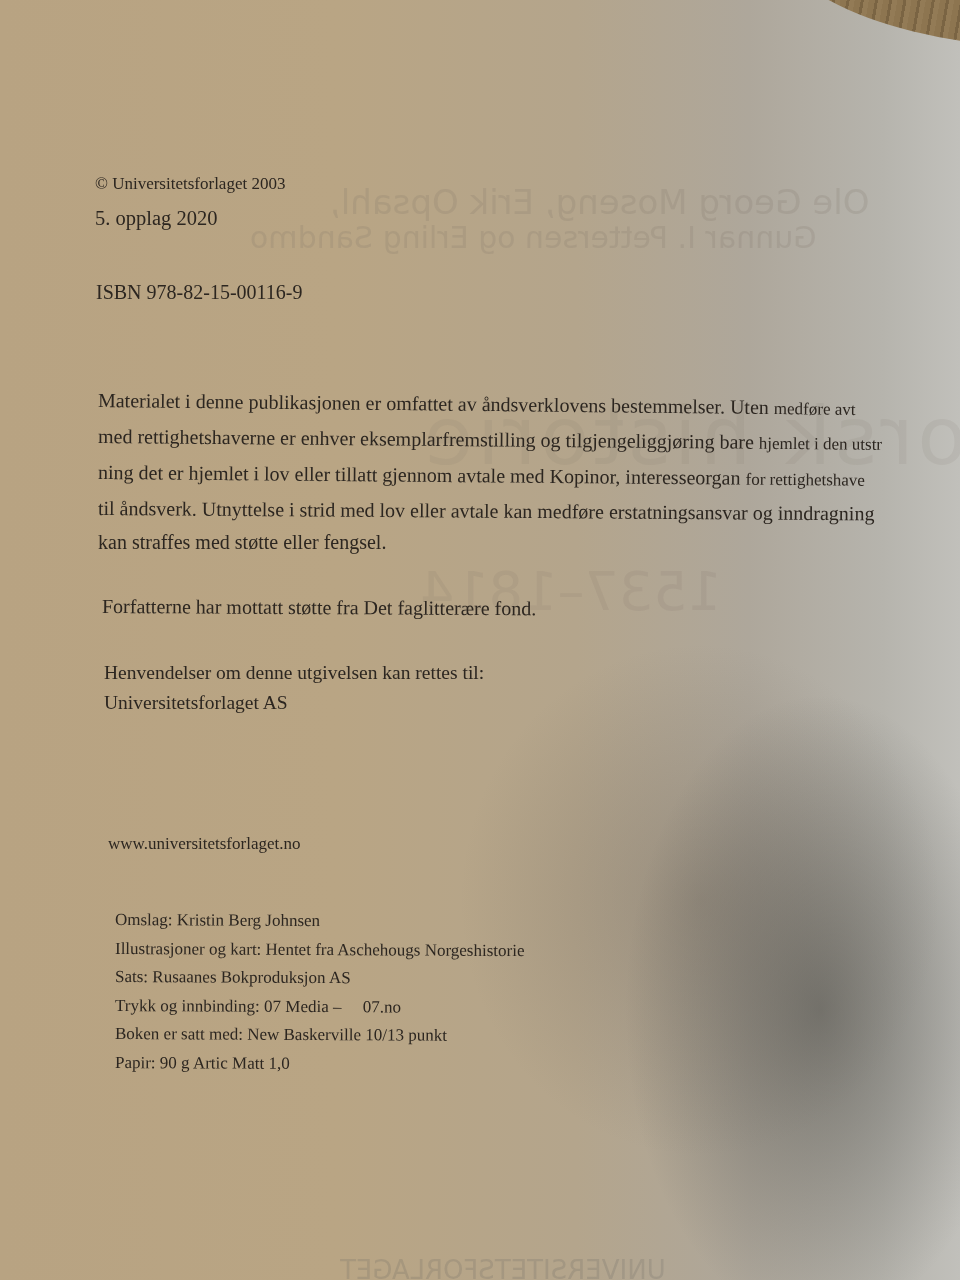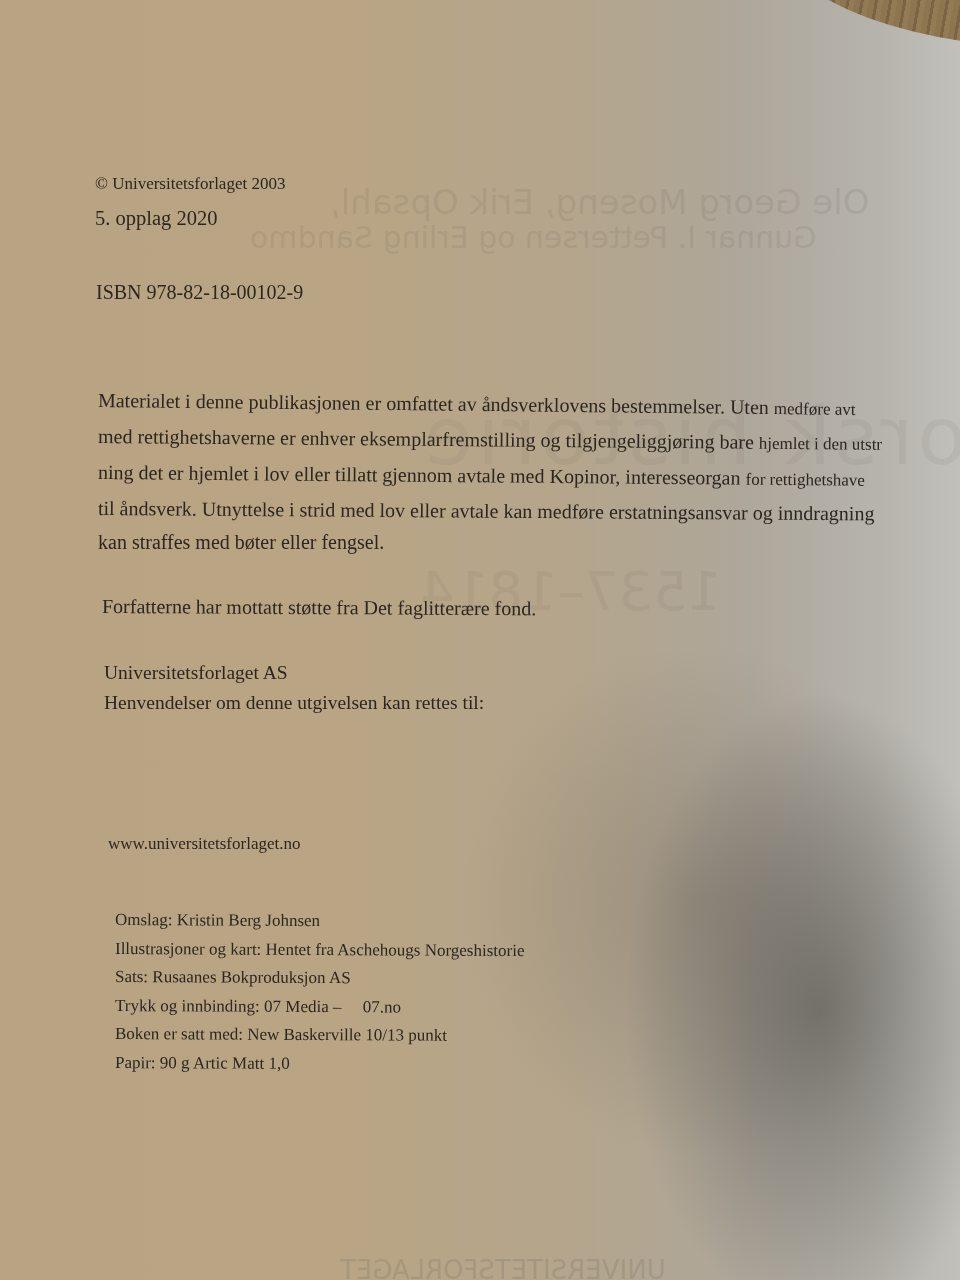--- a/index.html
+++ b/index.html
@@ -59,35 +59,35 @@
   <div class="desk"></div>
 
   <div class="ghost l1">Ole Georg Moseng, Erik Opsahl,</div>
   <div class="ghost l2">Gunnar I. Pettersen og Erling Sandmo</div>
   <div class="ghost l3">Norsk historie</div>
   <div class="ghost l4">1537–1814</div>
   <div class="ghost l5">UNIVERSITETSFORLAGET</div>
 
   <div class="line copyright">© Universitetsforlaget 2003</div>
   <div class="line edition">5. opplag 2020</div>
-  <div class="line isbn">ISBN 978-82-18-00102-9</div>
+  <div class="line isbn">ISBN 978-82-15-00116-9</div>
 
   <div class="legal">
     <span class="row"><span>Materialet i denne publikasjonen er omfattet av åndsverklovens bestemmelser. Uten </span><span class="small">medføre avt</span></span>
     <span class="row"><span>med rettighetshaverne er enhver eksemplarfremstilling og tilgjengeliggjøring bare </span><span class="small">hjemlet i den utstr</span></span>
     <span class="row"><span>ning det er hjemlet i lov eller tillatt gjennom avtale med Kopinor, interesseorgan </span><span class="small">for rettighetshave</span></span>
     <span class="row"><span>til åndsverk. Utnyttelse i strid med lov eller avtale kan medføre erstatningsansvar og inndragning</span></span>
-    <span class="row"><span>kan straffes med bøter eller fengsel.</span></span>
+    <span class="row"><span>kan straffes med støtte eller fengsel.</span></span>
   </div>
 
   <div class="line support">Forfatterne har mottatt støtte fra Det faglitterære fond.</div>
 
   <div class="address">
+    <span>Henvendelser om denne utgivelsen kan rettes til:</span>
     <span>Universitetsforlaget AS</span>
-    <span>Henvendelser om denne utgivelsen kan rettes til:</span>
   </div>
 
   <div class="line web">www.universitetsforlaget.no</div>
 
   <div class="credits">
     <span>Omslag: Kristin Berg Johnsen</span>
     <span>Illustrasjoner og kart: Hentet fra Aschehougs Norgeshistorie</span>
     <span>Sats: Rusaanes Bokproduksjon AS</span>
     <span style="white-space:pre">Trykk og innbinding: 07 Media –     07.no</span>
     <span>Boken er satt med: New Baskerville 10/13 punkt</span>

